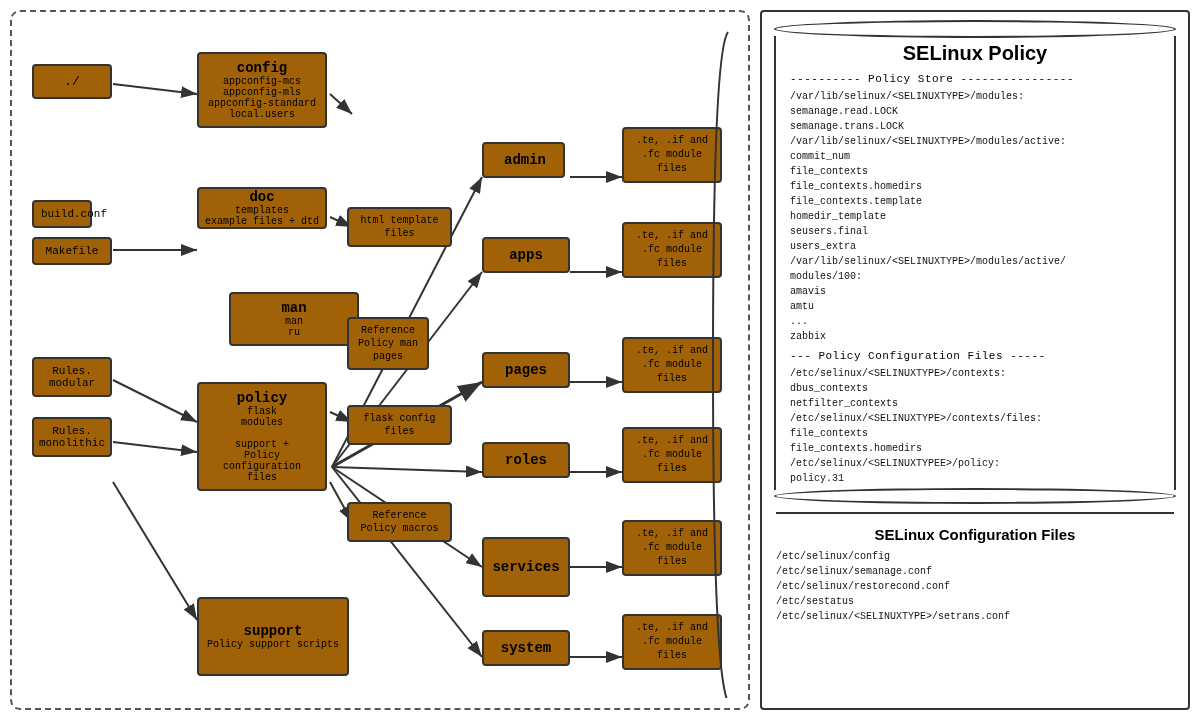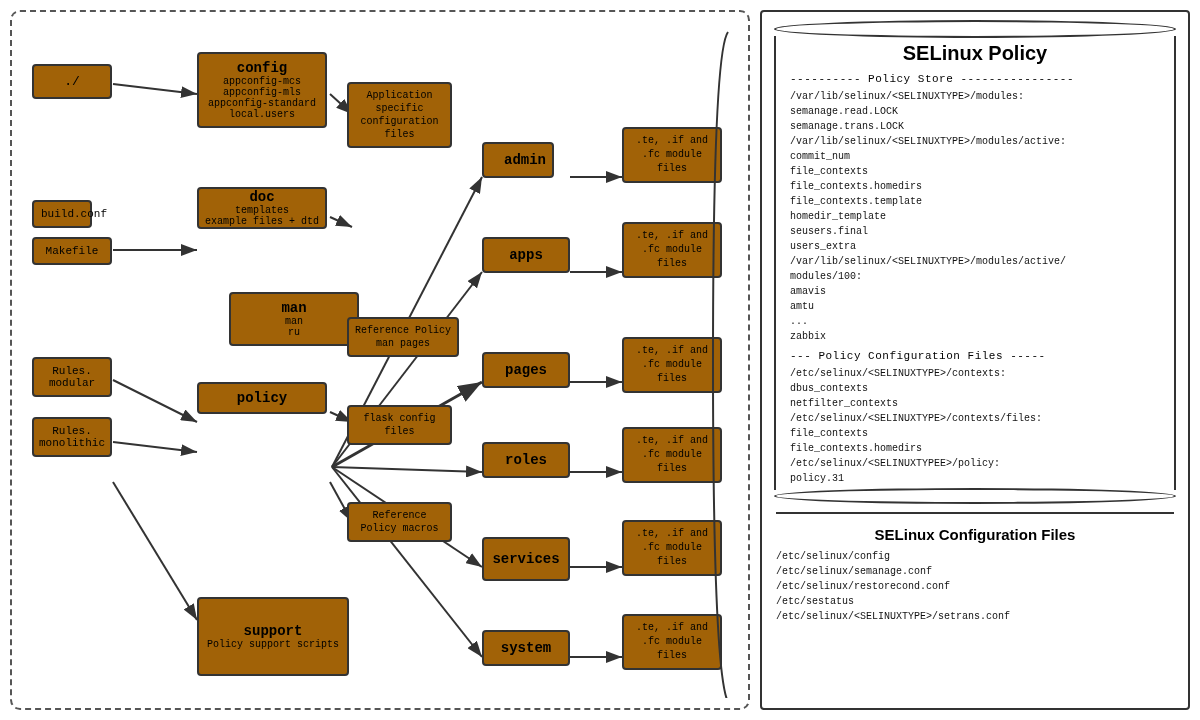--- a/index.html
+++ b/index.html
@@ -178,37 +178,38 @@
         <div class="fs10">templates<br>example files + dtd</div>
       </div>
 
       <div class="pos-box" style="left:175px; top:270px; width:130px; padding:6px 4px;margin-left:32px;">
         <div class="bold fs14">man</div>
         <div class="fs10">man<br>ru</div>
       </div>
 
       <div class="pos-box" style="left:175px; top:360px; width:130px; padding:6px 4px;">
         <div class="bold fs14">policy</div>
+        <div class="fs10">flask<br>modules<br><br>support +<br>Policy<br>configuration<br>files</div>
       </div>
 
       <div class="pos-box" style="left:175px; top:575px; width:152px; padding:24px 4px;">
         <div class="bold fs14">support</div>
         <div class="fs10">Policy support scripts</div>
       </div>
 
-      <div class="pos-box fs10" style="left:325px; top:60px; width:105px; padding:5px 4px; line-height:1.3;">Application specific configuration files</div>
-      <div class="pos-box fs10" style="left:325px; top:295px; width:112px; padding:5px 4px; line-height:1.3;">Reference Policy man pages</div>
+      <div class="pos-box fs10" style="left:325px; top:185px; width:105px; padding:5px 4px; line-height:1.3;">html template files</div>
+      <div class="pos-box fs10" style="left:325px; top:295px; width:82px; padding:5px 4px; line-height:1.3;">Reference Policy man pages</div>
       <div class="pos-box fs10" style="left:325px; top:383px; width:105px; padding:5px 4px; line-height:1.3;">flask config files</div>
       <div class="pos-box fs10" style="left:325px; top:480px; width:105px; padding:5px 4px; line-height:1.3;">Reference Policy macros</div>
 
-      <div class="pos-box bold fs14" style="left:460px; top:120px; width:72px; padding:8px 20px;">admin</div>
+      <div class="pos-box bold fs14" style="left:460px; top:120px; width:83px; padding:8px 20px;">admin</div>
       <div class="pos-box bold fs14" style="left:460px; top:215px; width:88px; padding:8px 4px;">apps</div>
       <div class="pos-box bold fs14" style="left:460px; top:330px; width:88px; padding:8px 4px;">pages</div>
       <div class="pos-box bold fs14" style="left:460px; top:420px; width:88px; padding:8px 4px;">roles</div>
-      <div class="pos-box bold fs14" style="left:460px; top:515px; width:88px; padding:12px 4px;">services</div>
+      <div class="pos-box bold fs14" style="left:460px; top:515px; width:88px; padding:20px 4px;">services</div>
       <div class="pos-box bold fs14" style="left:460px; top:608px; width:88px; padding:8px 4px;">system</div>
 
       <div class="pos-box fs10" style="left:600px; top:105px; width:100px; padding:5px 4px; line-height:1.4;">.te, .if and .fc module files</div>
       <div class="pos-box fs10" style="left:600px; top:200px; width:100px; padding:5px 4px; line-height:1.4;">.te, .if and .fc module files</div>
       <div class="pos-box fs10" style="left:600px; top:315px; width:100px; padding:5px 4px; line-height:1.4;">.te, .if and .fc module files</div>
       <div class="pos-box fs10" style="left:600px; top:405px; width:100px; padding:5px 4px; line-height:1.4;">.te, .if and .fc module files</div>
       <div class="pos-box fs10" style="left:600px; top:498px; width:100px; padding:5px 4px; line-height:1.4;">.te, .if and .fc module files</div>
       <div class="pos-box fs10" style="left:600px; top:592px; width:100px; padding:5px 4px; line-height:1.4;">.te, .if and .fc module files</div>
 
       <svg style="position:absolute; right:0; top:0; height:100%; width:30px;">

